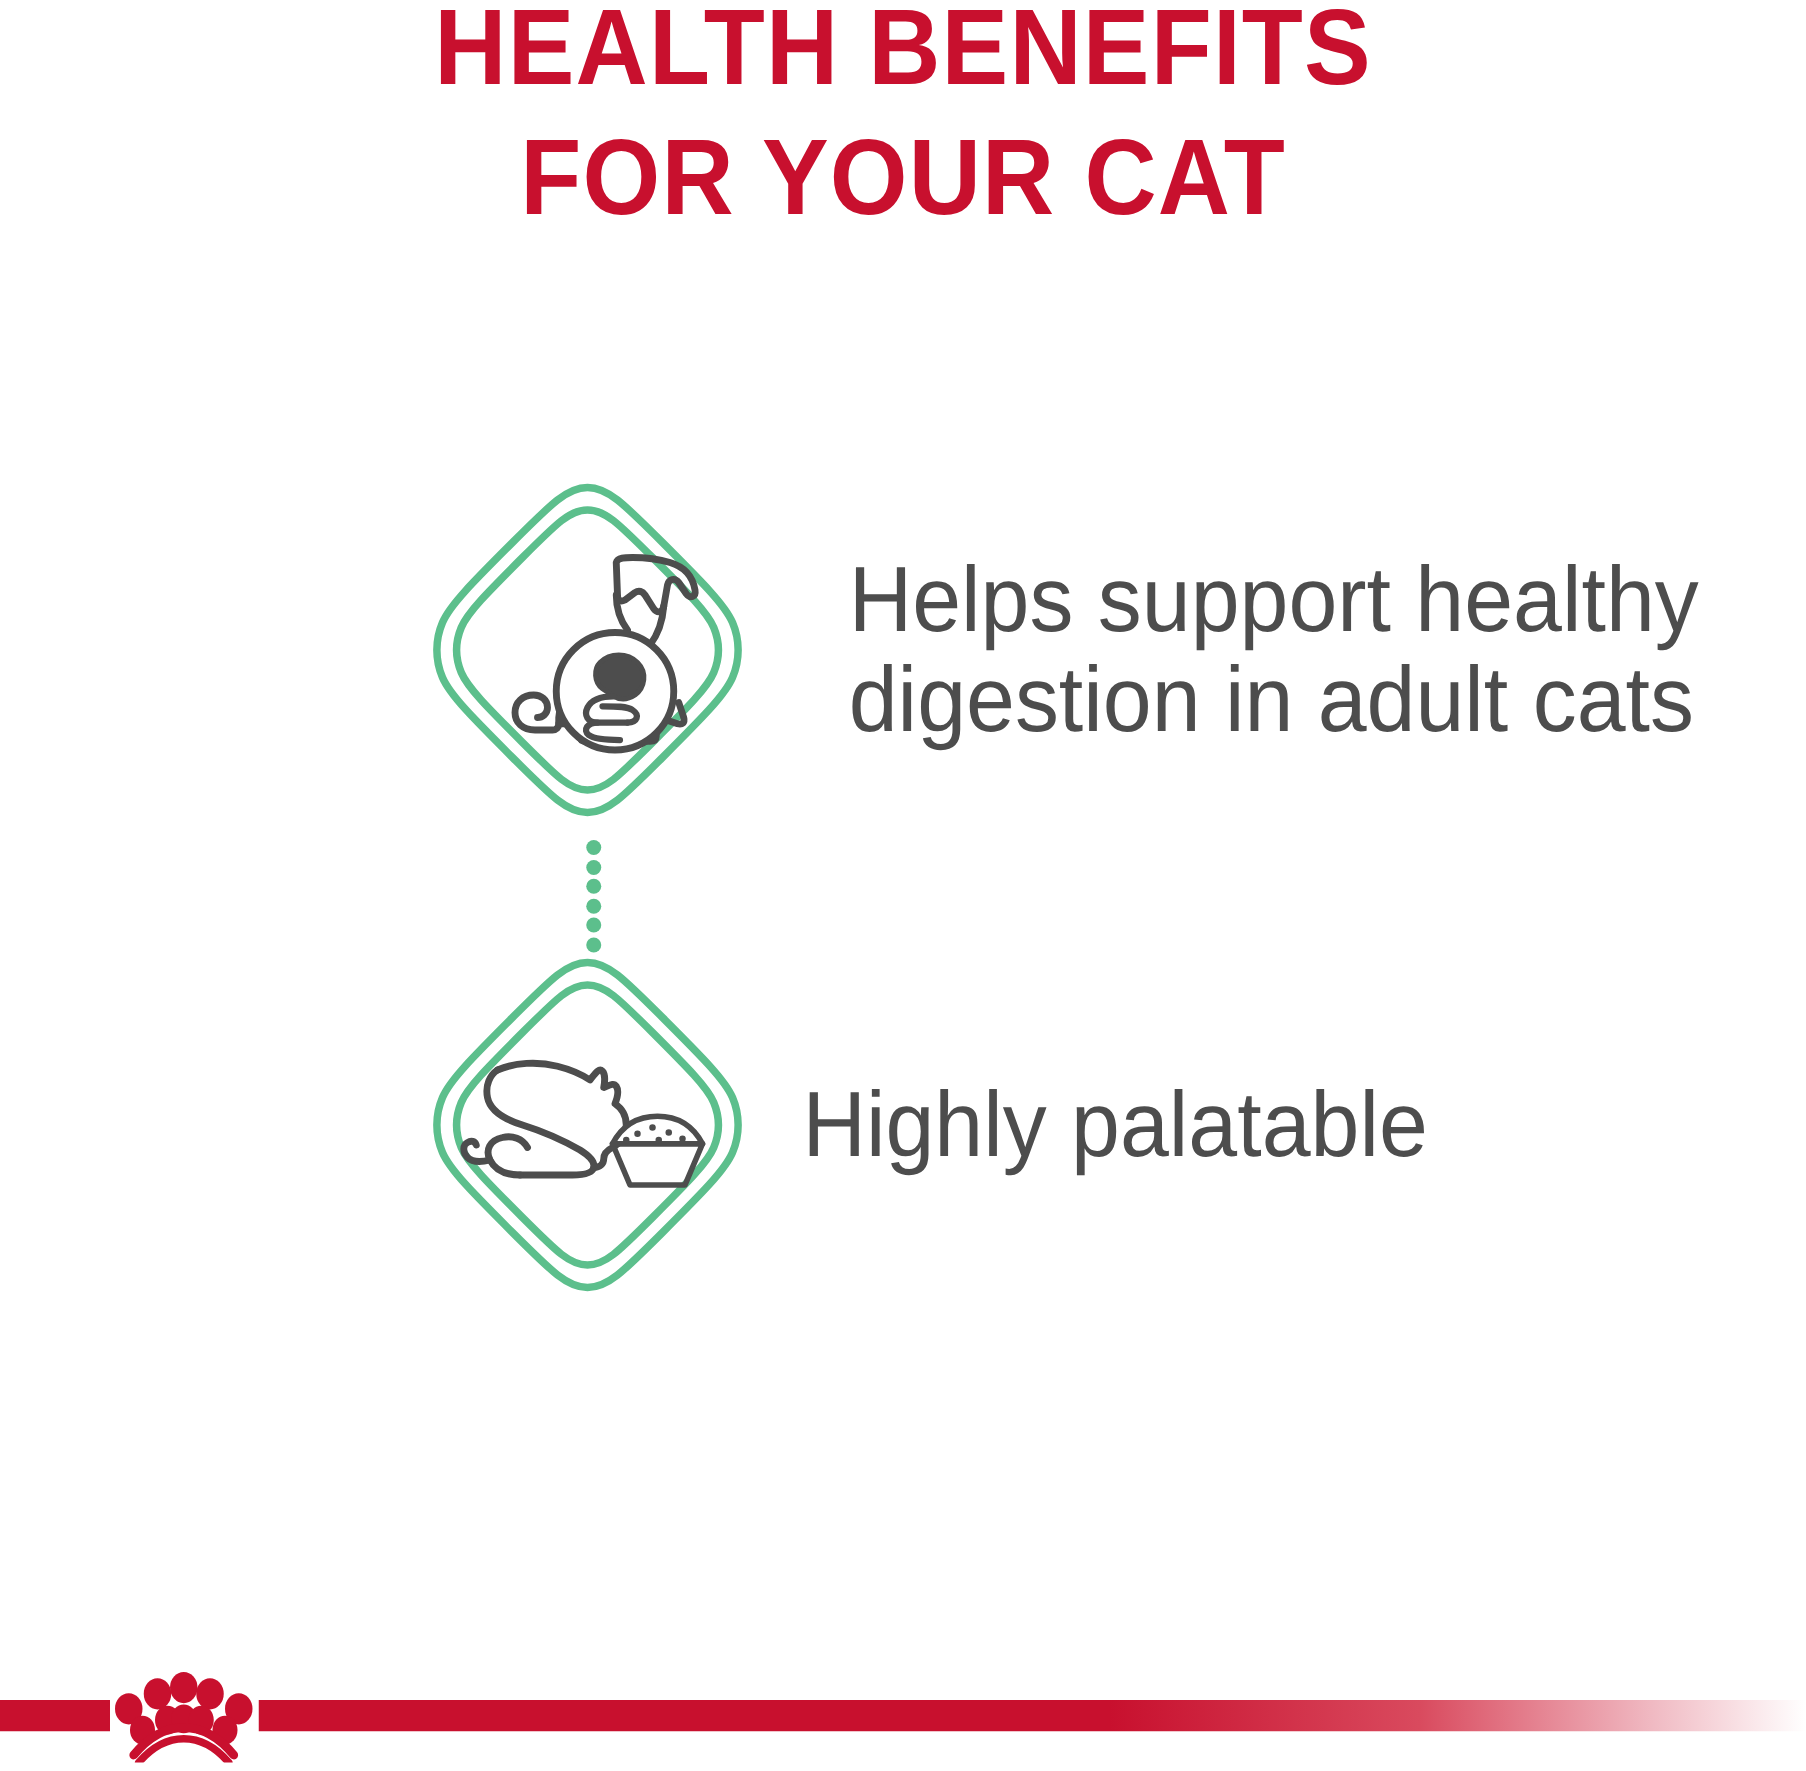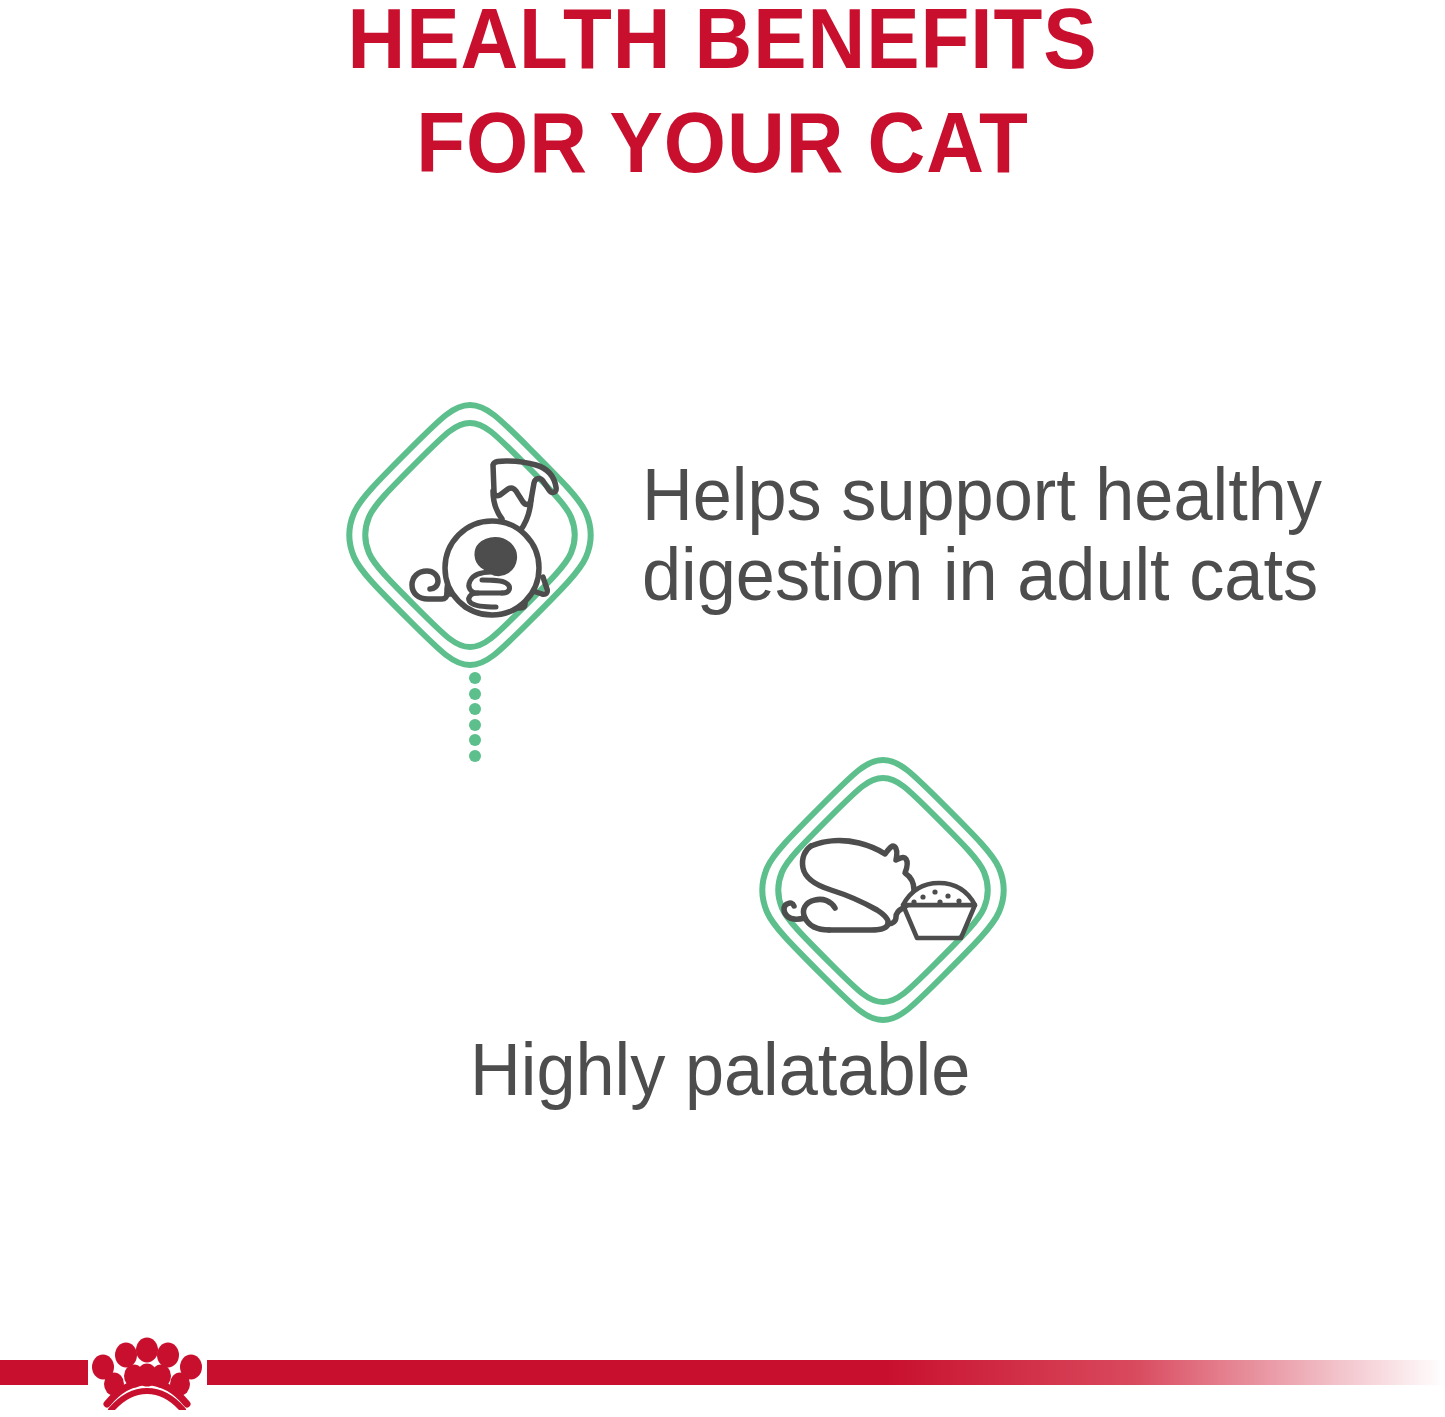--- a/index.html
+++ b/index.html
@@ -43,22 +43,22 @@
     top: 370px;
     left: 0;
     width: 1445px;
   }
   .benefit-row {
     position: relative;
     display: flex;
     align-items: center;
     height: 300px;
   }
-  .benefit-row.row-1 { top: 15px; }
-  .benefit-row.row-2 { top: 80px; flex-direction: column; }
+  .benefit-row.row-1 { top: 0px; gap: 37px; }
+  .benefit-row.row-2 { top: 80px; }
 
   .icon-badge {
     position: relative;
     width: 300px;
     min-width: 300px;
     height: 300px;
     margin-left: 320px;
     display: flex;
     align-items: center;
     justify-content: center;

